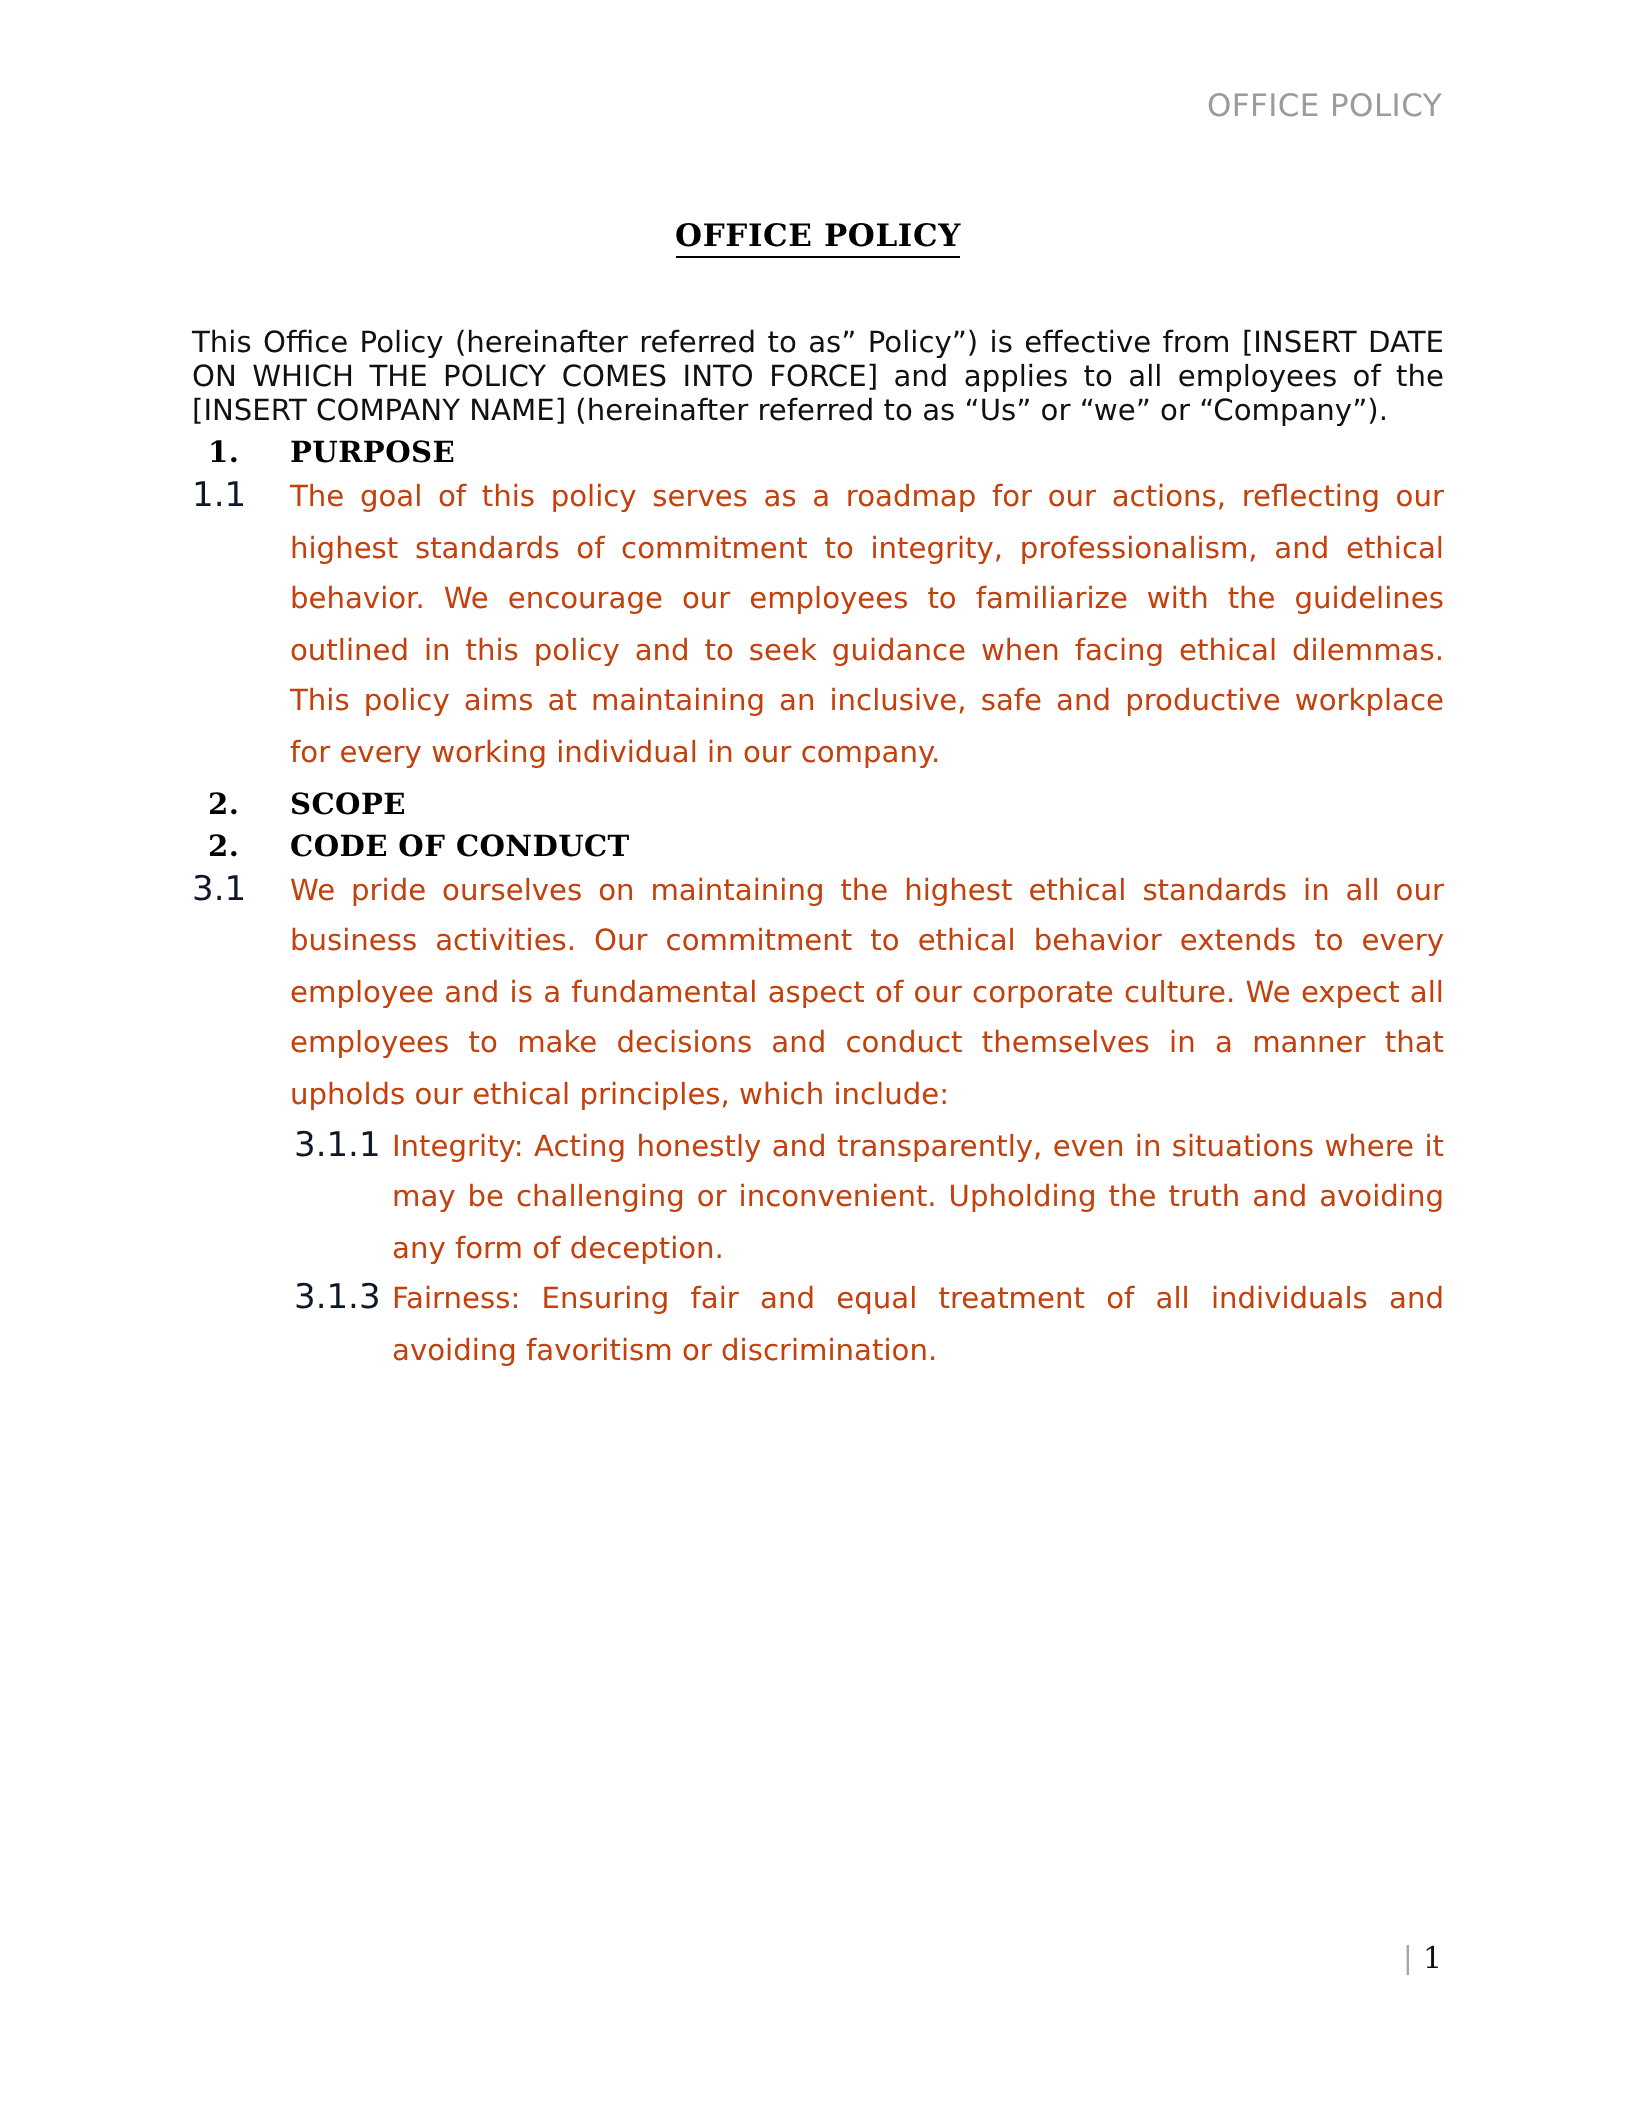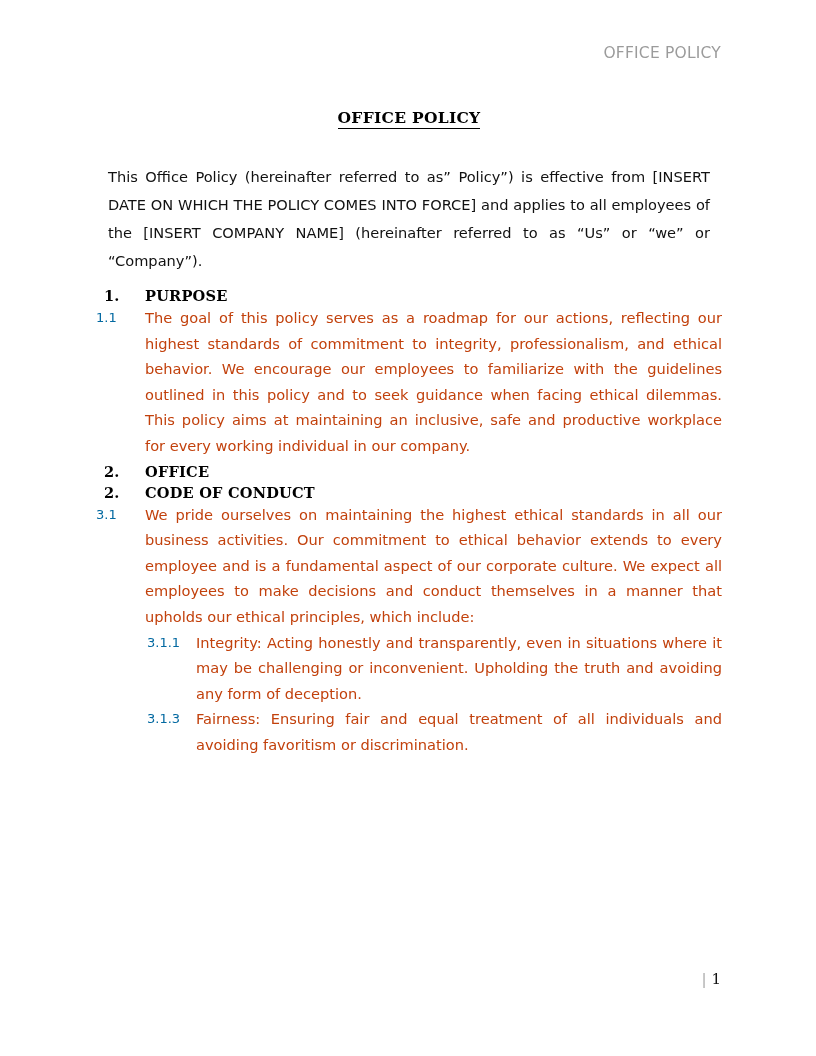--- a/index.html
+++ b/index.html
@@ -47,25 +47,25 @@
     letter-spacing: 0.3px;
     color: #000000;
     margin: 0 0 36px 0;
   }
   .doc-title span {
     border-bottom: 1.6px solid #000000;
     padding-bottom: 1px;
   }
 
   .para {
-    margin: 12px;
+    margin: 0;
     text-align: justify;
     text-justify: inter-word;
     font-size: 14.6px;
-    line-height: 28px;
+    line-height: 17px;
     color: #111111;
     hyphens: manual;
   }
   .para + .para {
     margin-top: 0px;
   }
 
   
   .heading {
     display: flex;
@@ -89,23 +89,23 @@
 
   
   .clause {
     display: flex;
     align-items: flex-start;
     margin: 0;
   }
   .clause .num {
     flex: 0 0 49px;
     width: 49px;
-    font-size: 13px;
+    font-size: 17px;
     line-height: 25.6px;
-    color: #0369a1;
+    color: #0f172a;
     box-sizing: border-box;
   }
   .clause .body {
     flex: 1 1 auto;
     text-align: justify;
     text-justify: inter-word;
     font-size: 14.6px;
     line-height: 25.6px;
     color: #c2410c;
   }
@@ -158,21 +158,21 @@
       <span class="num">1.</span>
       <span class="label">PURPOSE</span>
     </div>
     <div class="clause">
       <span class="num">1.1</span>
       <span class="body">The goal of this policy serves as a roadmap for our actions, reflecting our highest standards of commitment to integrity, professionalism, and ethical behavior. We encourage our employees to familiarize with the guidelines outlined in this policy and to seek guidance when facing ethical dilemmas. This policy aims at maintaining an inclusive, safe and productive workplace for every working individual in our company.</span>
     </div>
 
     <div class="heading">
       <span class="num">2.</span>
-      <span class="label">OFFICE</span>
+      <span class="label">SCOPE</span>
     </div>
 
     <div class="heading">
       <span class="num">2.</span>
       <span class="label">CODE OF CONDUCT</span>
     </div>
     <div class="clause">
       <span class="num">3.1</span>
       <span class="body">We pride ourselves on maintaining the highest ethical standards in all our business activities. Our commitment to ethical behavior extends to every employee and is a fundamental aspect of our corporate culture. We expect all employees to make decisions and conduct themselves in a manner that upholds our ethical principles, which include:</span>
     </div>

